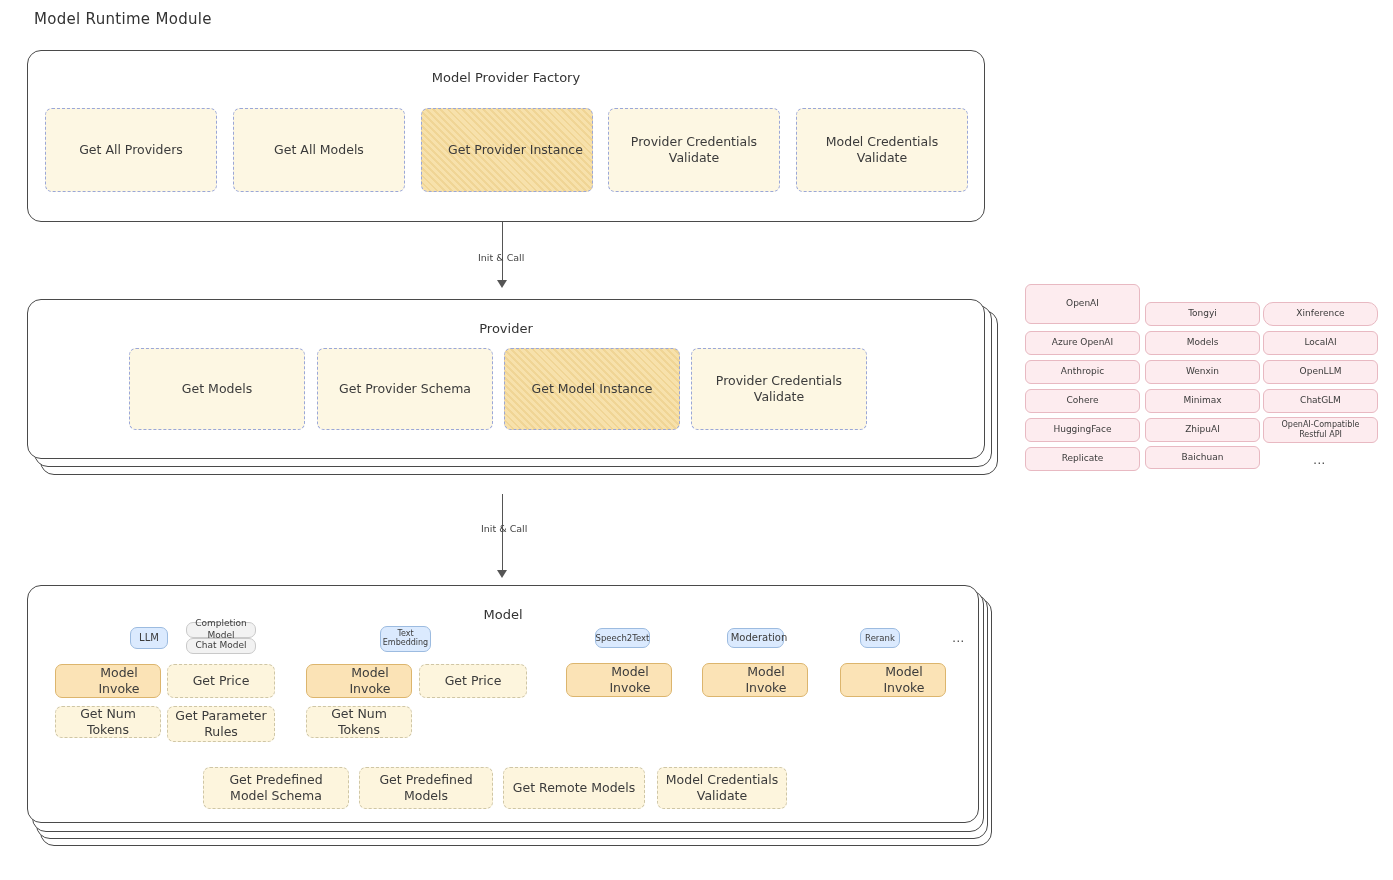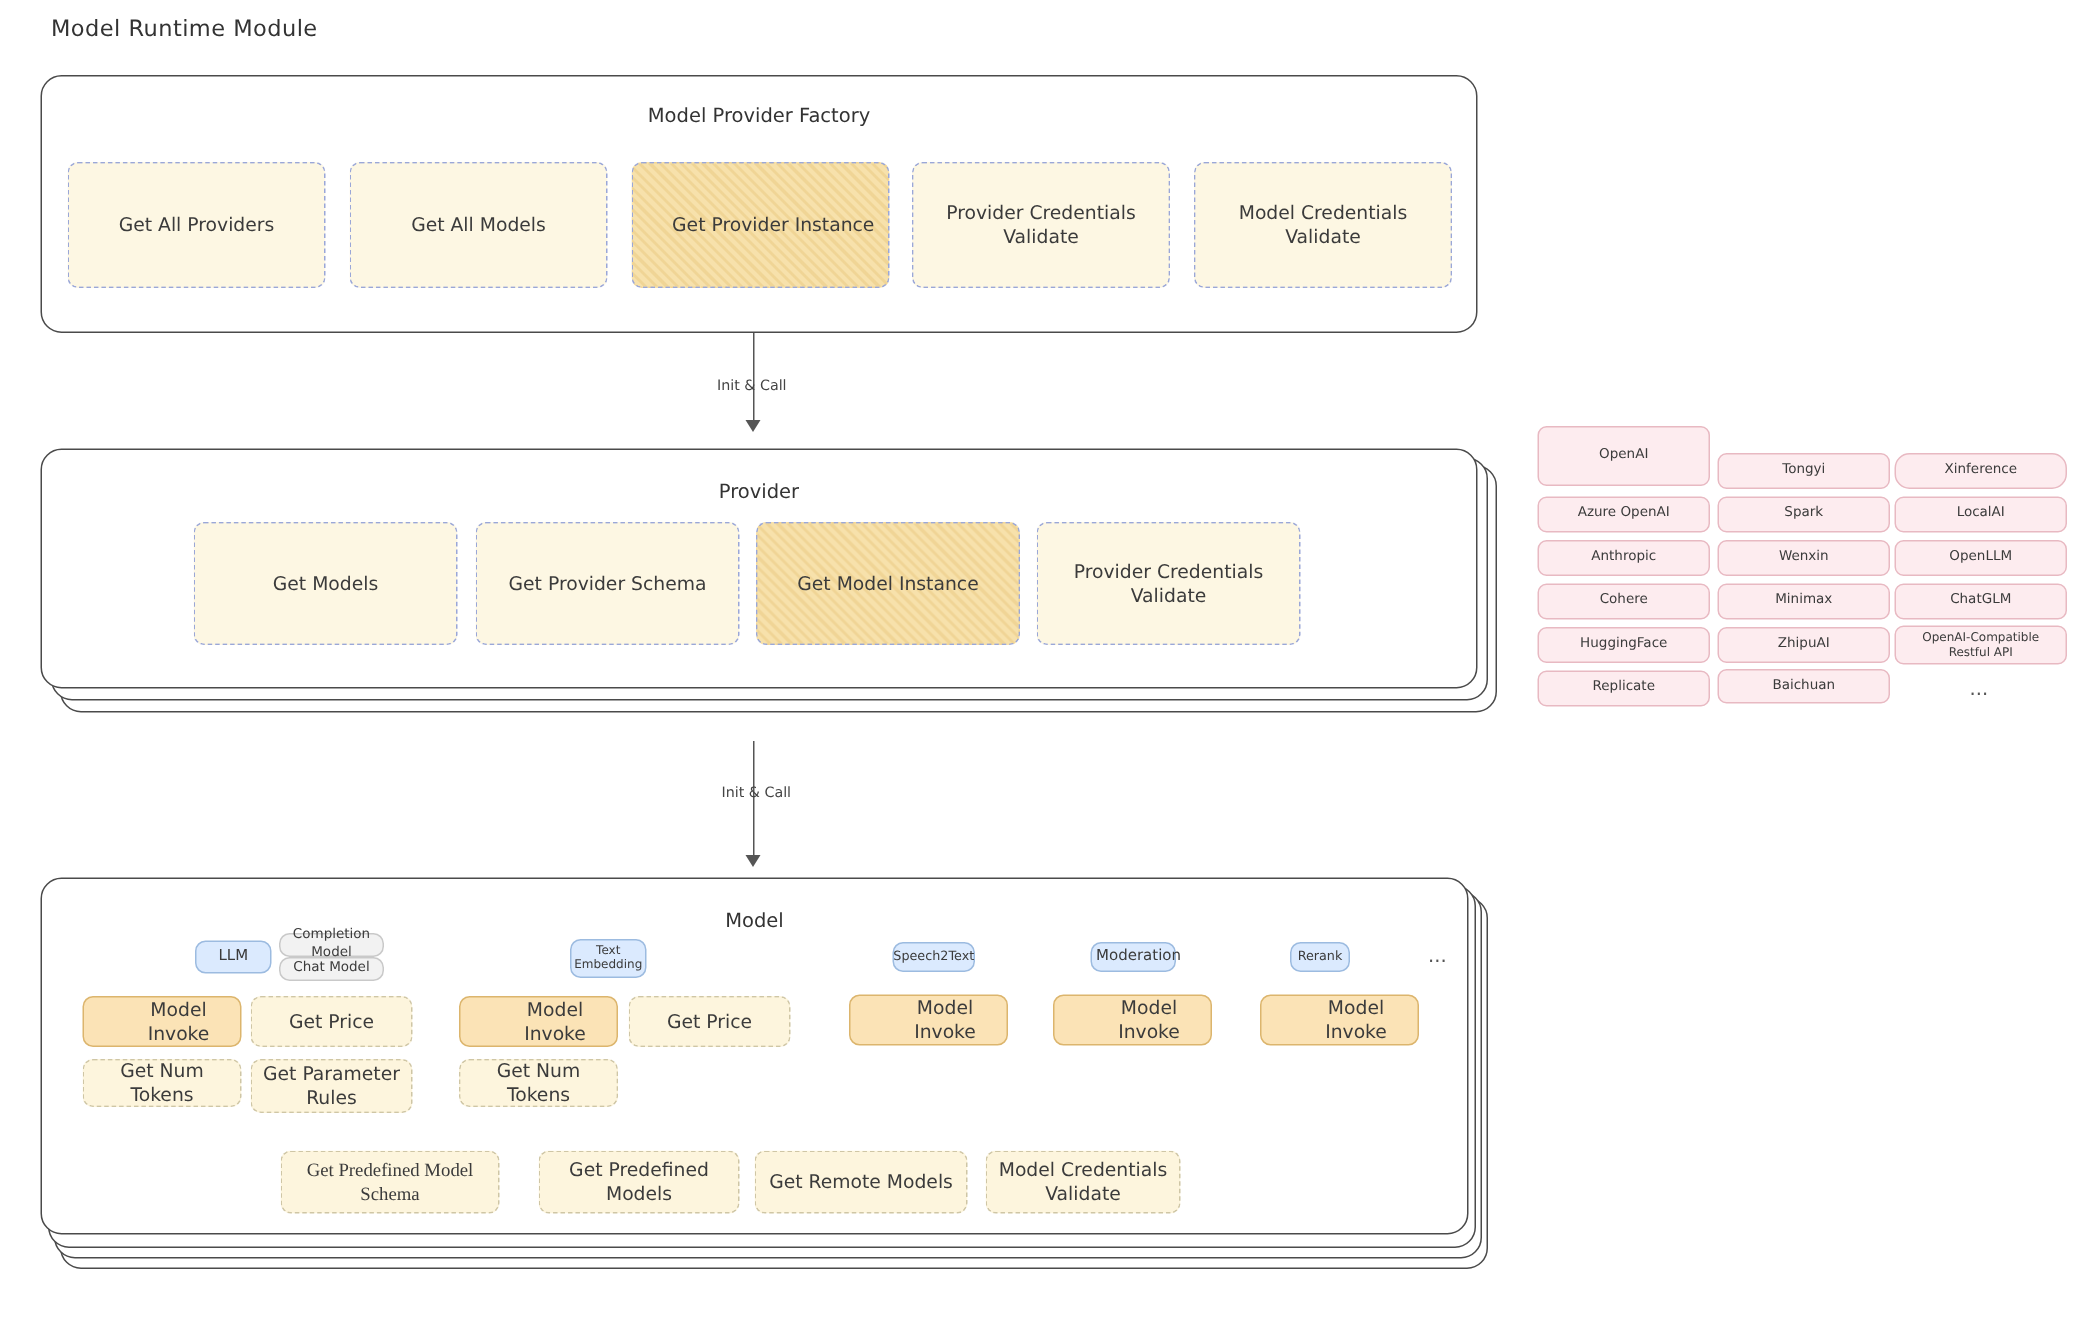--- a/index.html
+++ b/index.html
@@ -184,21 +184,21 @@
   <span>HuggingFace</span>
   </div>
 <div class="node n-pink" style="left:1025px; top:447px; width:115px; height:24px;">
   <span>Replicate</span>
   </div>
 
 <div class="node n-pink" style="left:1145px; top:302px; width:115px; height:24px;">
   <span>Tongyi</span>
   </div>
 <div class="node n-pink" style="left:1145px; top:331px; width:115px; height:24px;">
-  <span>Spark</span>
+  <span>Models</span>
   </div>
 <div class="node n-pink" style="left:1145px; top:360px; width:115px; height:24px;">
   <span>Wenxin</span>
   </div>
 <div class="node n-pink" style="left:1145px; top:389px; width:115px; height:24px;">
   <span>Minimax</span>
   </div>
 <div class="node n-pink" style="left:1145px; top:418px; width:115px; height:24px;">
   <span>ZhipuAI</span>
   </div>
@@ -227,21 +227,21 @@
 <div class="arrow-head" style="left:497px; top:570px;"></div>
 <div class="arrow-label" style="left:481px; top:523px;">Init &amp; Call</div>
 
 <div class="panel-shadow" style="left:40px; top:598px; width:952px; height:248px;"></div>
 <div class="panel-shadow" style="left:36px; top:594px; width:952px; height:245px;"></div>
 <div class="panel-shadow" style="left:32px; top:590px; width:952px; height:242px;"></div>
 <div class="panel" style="left:27px; top:585px; width:952px; height:238px;">
   <div class="panel-title" style="top:21px;">Model</div>
 </div>
 
-<div class="node n-blue" style="left:130px; top:627px; width:51px; height:22px;">
+<div class="node n-blue" style="left:130px; top:627px; width:38px; height:22px;">
   <span>LLM</span>
   </div>
 <div class="node n-gray" style="left:186px; top:622px; width:70px; height:16px;">
   <span>Completion Model</span>
   </div>
 <div class="node n-gray" style="left:186px; top:638px; width:70px; height:16px;">
   <span>Chat Model</span>
   </div>
 
 <div class="node n-blue" style="left:380px; top:626px; width:51px; height:26px; font-size:8px; line-height:1.1;">
@@ -286,21 +286,21 @@
   </div>
 
 <div class="node n-amber" style="left:702px; top:663px; width:106px; height:34px;">
   <span>Model Invoke</span>
   </div>
 
 <div class="node n-amber" style="left:840px; top:663px; width:106px; height:34px;">
   <span>Model Invoke</span>
   </div>
 
-<div class="node n-cream-dashed" style="left:187px; top:767px; width:146px; height:42px;font-family:Liberation Serif, serif;">
+<div class="node n-cream-dashed" style="left:203px; top:767px; width:146px; height:42px;">
   <span>Get Predefined Model Schema</span>
   </div>
 <div class="node n-cream-dashed" style="left:359px; top:767px; width:134px; height:42px;">
   <span>Get Predefined Models</span>
   </div>
 <div class="node n-cream-dashed" style="left:503px; top:767px; width:142px; height:42px;">
   <span>Get Remote Models</span>
   </div>
 <div class="node n-cream-dashed" style="left:657px; top:767px; width:130px; height:42px;">
   <span>Model Credentials Validate</span>

